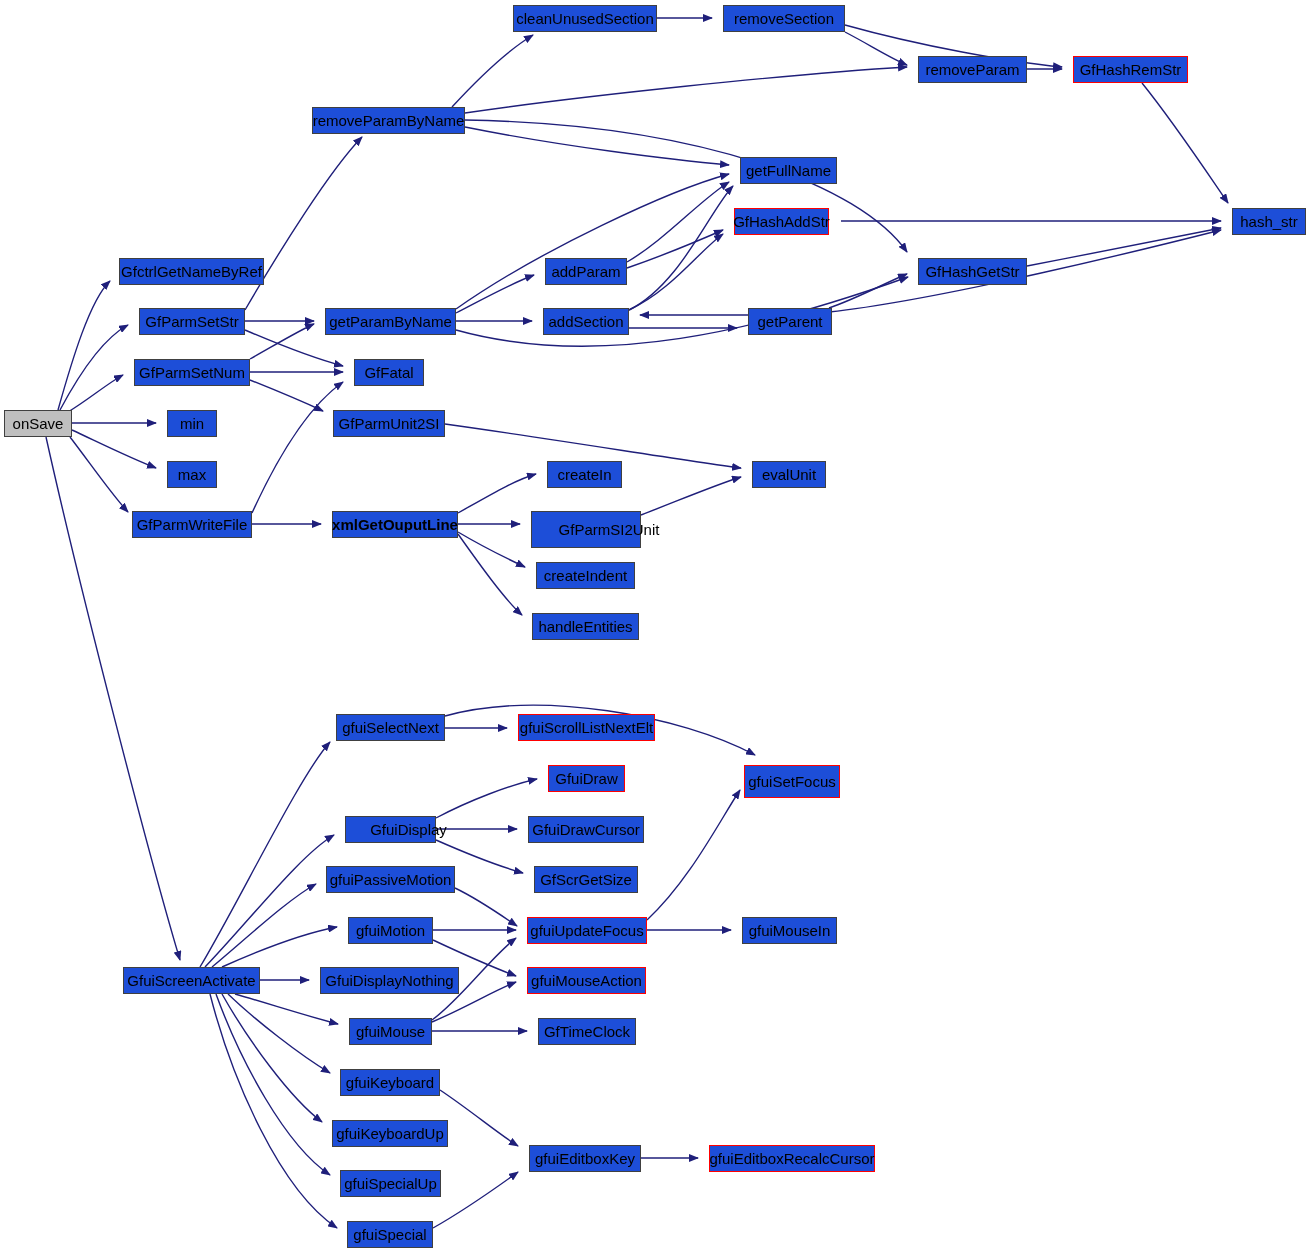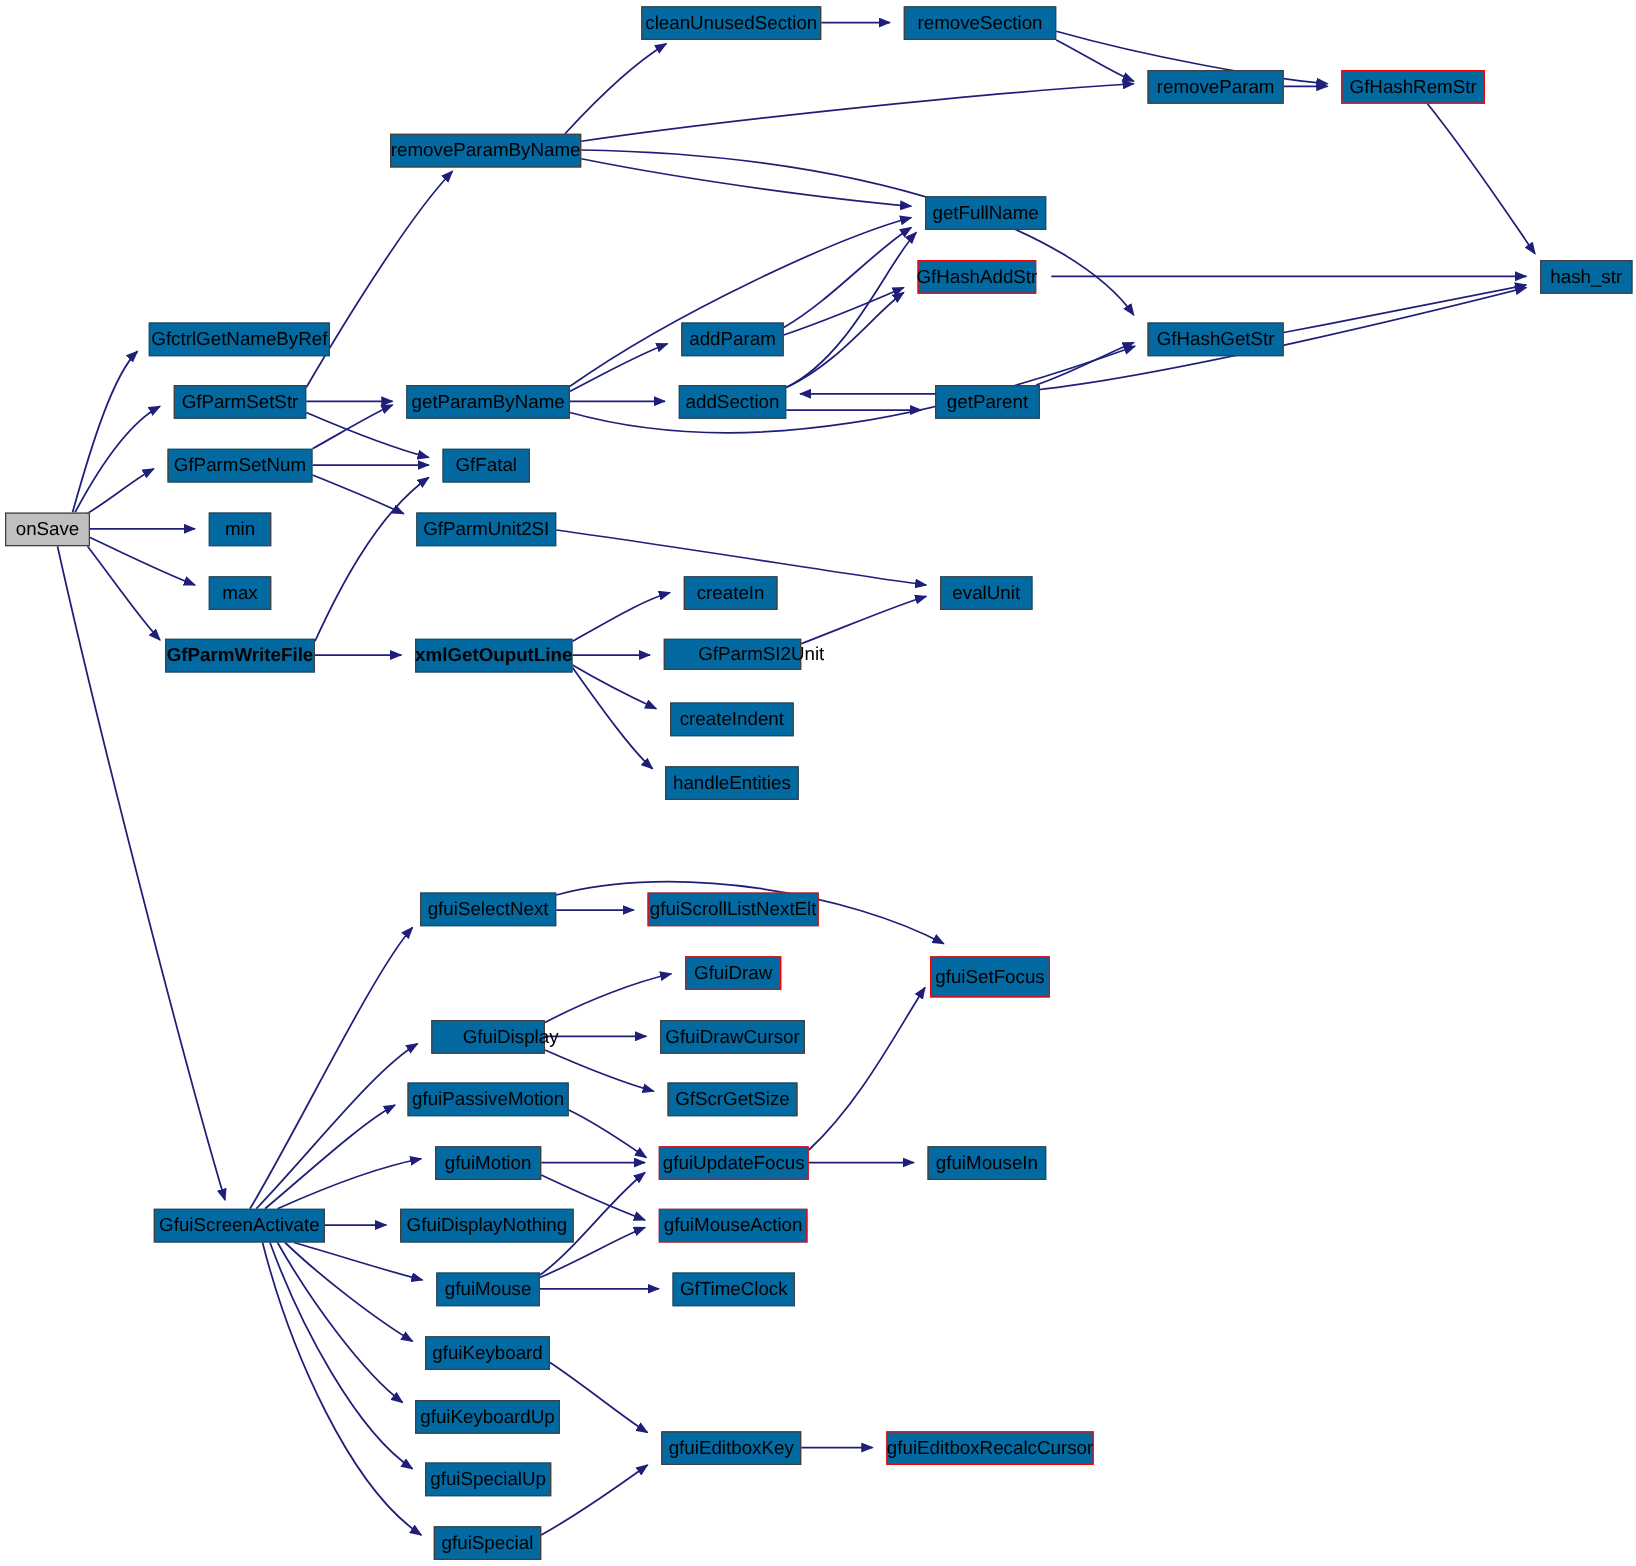--- a/index.html
+++ b/index.html
@@ -21,21 +21,21 @@
     top: 0;
     width: 1309px;
     height: 1253px;
   }
   .node {
     position: absolute;
     box-sizing: border-box;
     display: flex;
     align-items: center;
     justify-content: center;
-    background: #0369a1;
+    background: #1d4ed8;
     border: 1px solid #404040;
     font-size: 15px;
     color: #000000;
     white-space: nowrap;
     line-height: 1;
     letter-spacing: 0px;
   }
   .node.red {
     border-color: #ff0000;
     border-width: 1px;
@@ -194,27 +194,27 @@
       </div>
       <div class="node" style="left: 167px; top: 461px; width: 50px; height: 27px;">
         <span class="label">max</span>
       </div>
       <div class="node" style="left: 547px; top: 461px; width: 75px; height: 27px;">
         <span class="label">createIn</span>
       </div>
       <div class="node" style="left: 752px; top: 461px; width: 74px; height: 27px;">
         <span class="label">evalUnit</span>
       </div>
-      <div class="node" style="left: 132px; top: 511px; width: 120px; height: 27px; font-weight: bold;">
+      <div class="node" style="left: 132px; top: 511px; width: 120px; height: 27px;">
         <span class="label">GfParmWriteFile</span>
       </div>
       <div class="node" style="left: 332px; top: 511px; width: 126px; height: 27px; font-weight: bold;">
         <span class="label">xmlGetOuputLine</span>
       </div>
-      <div class="node" style="left: 531px; top: 511px; width: 110px; height: 25px; padding-left: 46px;">
+      <div class="node" style="left: 531px; top: 511px; width: 110px; height: 37px; padding-left: 46px;">
         <span class="label">GfParmSI2Unit</span>
       </div>
       <div class="node" style="left: 536px; top: 562px; width: 99px; height: 27px;">
         <span class="label">createIndent</span>
       </div>
       <div class="node" style="left: 532px; top: 613px; width: 107px; height: 27px;">
         <span class="label">handleEntities</span>
       </div>
       <div class="node" style="left: 336px; top: 714px; width: 109px; height: 27px;">
         <span class="label">gfuiSelectNext</span>

